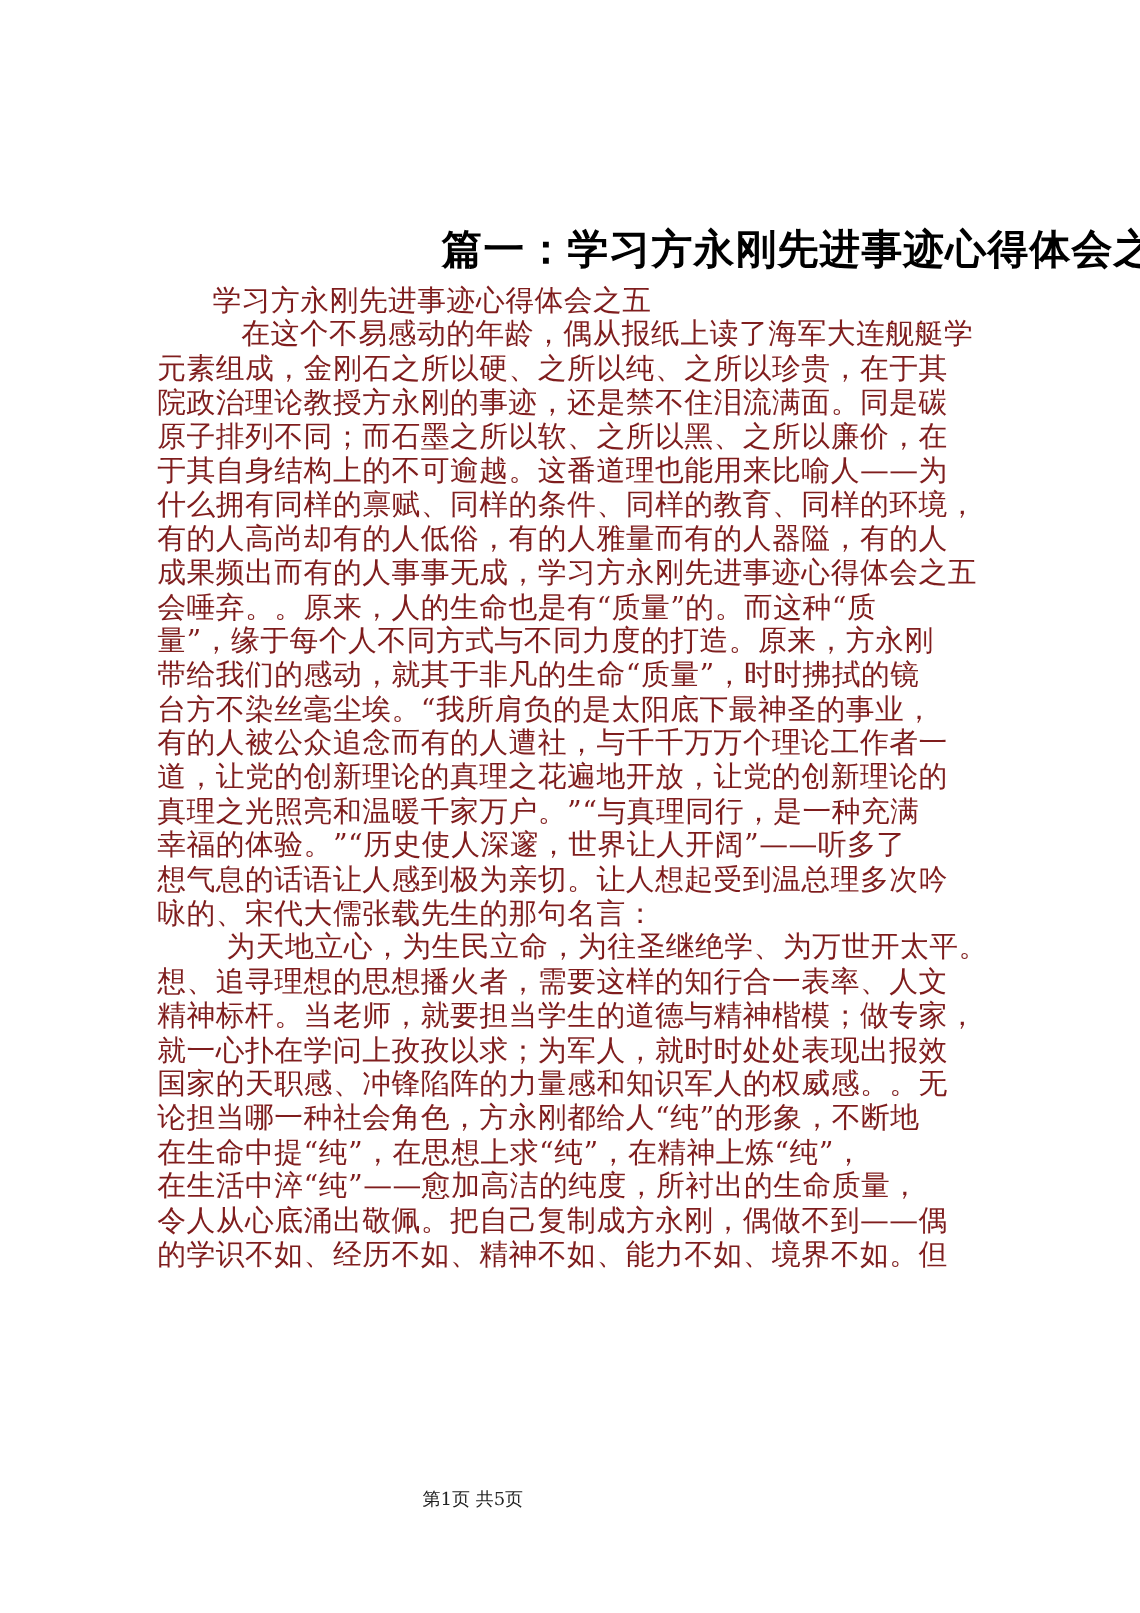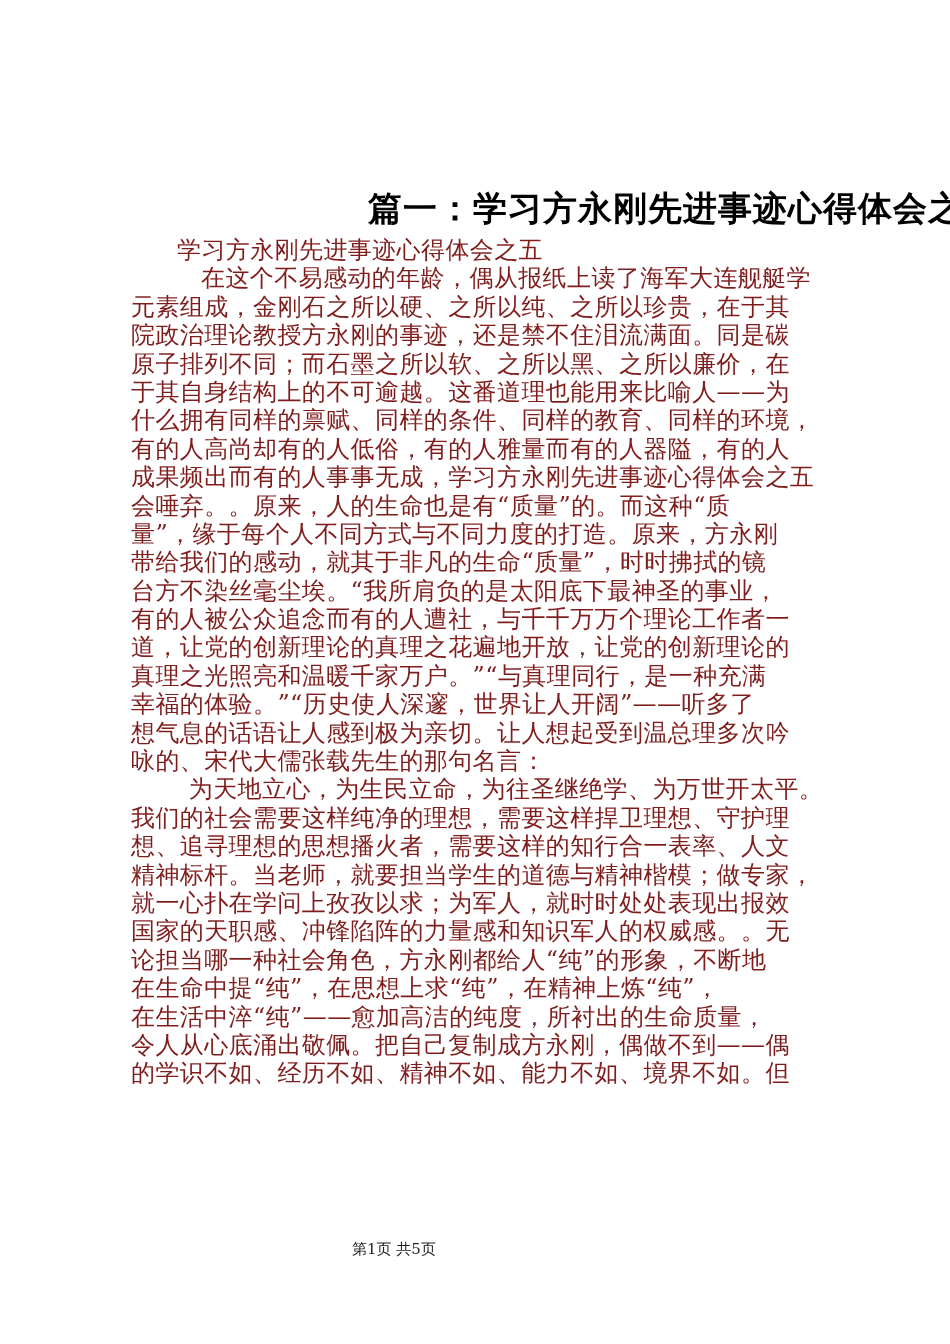--- a/index.html
+++ b/index.html
@@ -94,21 +94,20 @@
     <span class="line">带给我们的感动，就其于非凡的生命“质量”，时时拂拭的镜</span>
     <span class="line">台方不染丝毫尘埃。“我所肩负的是太阳底下最神圣的事业，</span>
     <span class="line">有的人被公众追念而有的人遭社，与千千万万个理论工作者一</span>
     <span class="line">道，让党的创新理论的真理之花遍地开放，让党的创新理论的</span>
     <span class="line">真理之光照亮和温暖千家万户。”“与真理同行，是一种充满</span>
     <span class="line">幸福的体验。”“历史使人深邃，世界让人开阔”——听多了</span>
     <span class="line">想气息的话语让人感到极为亲切。让人想起受到温总理多次吟</span>
     <span class="line">咏的、宋代大儒张载先生的那句名言：</span>
 
     <span class="line indent">为天地立心，为生民立命，为往圣继绝学、为万世开太平。</span>
-    <span class="line">我们的社会需要这样纯净的理想，需要这样捍卫理想、守护理</span>
     <span class="line">想、追寻理想的思想播火者，需要这样的知行合一表率、人文</span>
     <span class="line">精神标杆。当老师，就要担当学生的道德与精神楷模；做专家，</span>
     <span class="line">就一心扑在学问上孜孜以求；为军人，就时时处处表现出报效</span>
     <span class="line">国家的天职感、冲锋陷阵的力量感和知识军人的权威感。。无</span>
     <span class="line">论担当哪一种社会角色，方永刚都给人“纯”的形象，不断地</span>
     <span class="line">在生命中提“纯”，在思想上求“纯”，在精神上炼“纯”，</span>
     <span class="line">在生活中淬“纯”——愈加高洁的纯度，所衬出的生命质量，</span>
     <span class="line">令人从心底涌出敬佩。把自己复制成方永刚，偶做不到——偶</span>
     <span class="line">的学识不如、经历不如、精神不如、能力不如、境界不如。但</span>
   </div>

